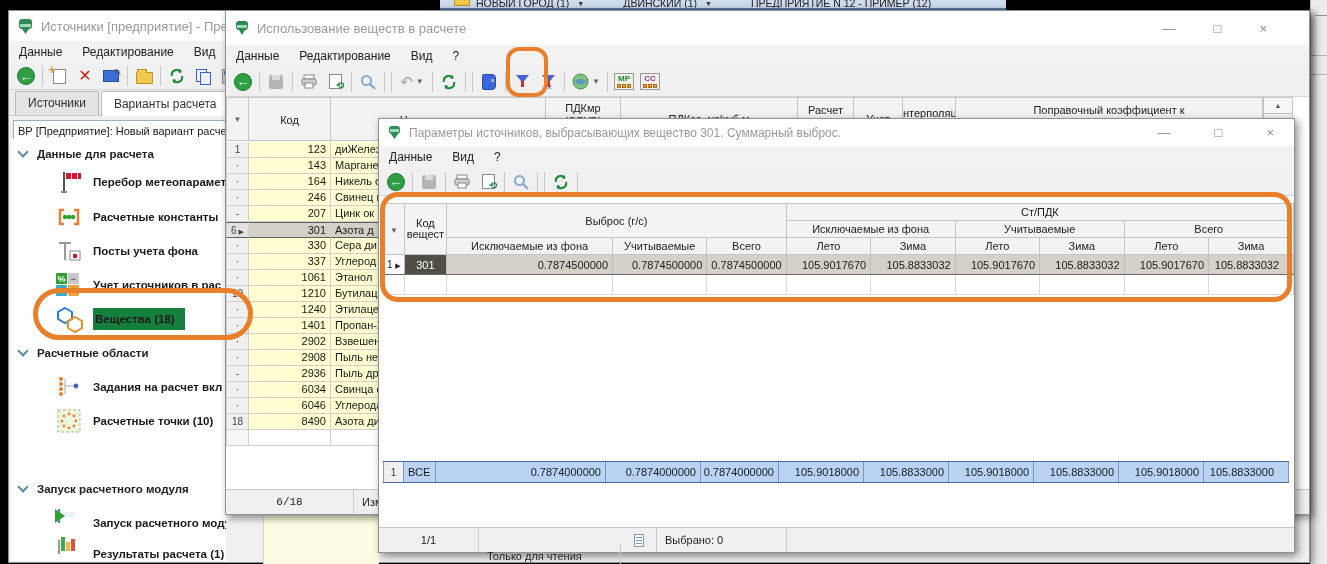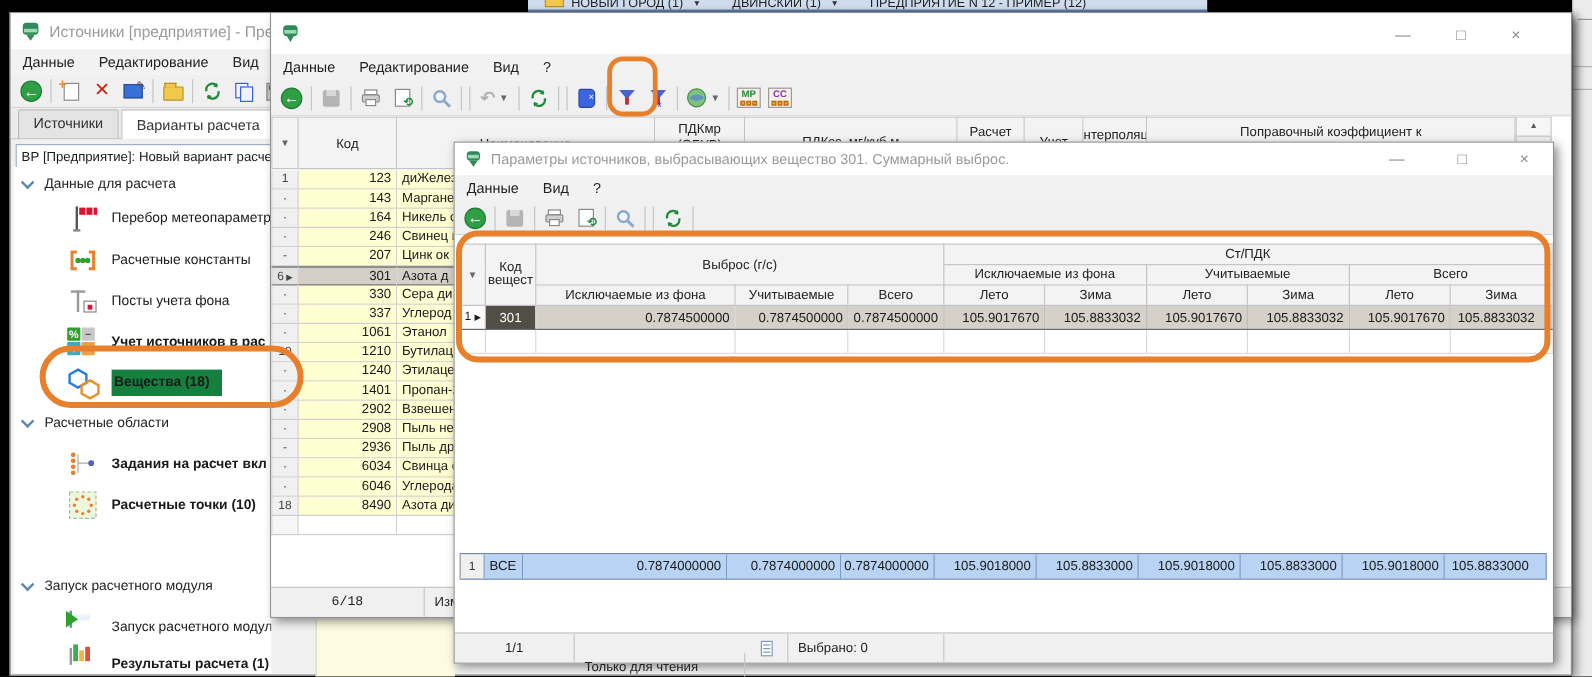--- a/index.html
+++ b/index.html
@@ -42,21 +42,21 @@
   .ic-page{width:13px;height:15px;background:#fff;border:1px solid #8a8a8a;position:relative;}
   .ic-page:after{content:"⟲";position:absolute;right:-4px;bottom:-3px;color:#1f8a3a;font-size:10px;font-weight:bold;}
   .ic-doc{width:10px;height:13px;background:#fff;border:1px solid #7a9ac0;position:relative;}
   .ic-doc:after{content:"";position:absolute;left:1px;top:2px;width:6px;height:1px;background:#7a9ac0;box-shadow:0 3px 0 #7a9ac0,0 6px 0 #7a9ac0;}
   .mpcc{width:20px;height:17px;border:1px solid #9a9a9a;background:#f4f0e8;font-size:8px;font-weight:bold;display:flex;flex-direction:column;align-items:center;line-height:8px;padding-top:1px;}
   .mpcc .cells{display:flex;gap:1px;margin-top:1px;}
   .mpcc .cells i{width:4px;height:4px;background:#f0a040;border:1px solid #b06a10;}
   .mp-t{color:#1f8a3a;} .cc-t{color:#8a3ab0;}
 
   
-  .top-strip{position:absolute;left:440px;top:0;width:566px;height:10px;background:#cfdcee;border-bottom:2px solid #5a7aa8;overflow:hidden;display:flex;align-items:flex-start;gap:26px;padding-left:36px;}
+  .top-strip{position:absolute;left:440px;top:0;width:566px;height:10px;background:#cfdcee;border-bottom:2px solid #5a7aa8;overflow:hidden;display:flex;align-items:flex-start;gap:39px;padding-left:36px;}
   .top-strip .itm{display:flex;align-items:center;gap:8px;margin-top:-3px;font-size:10.5px;color:#222;white-space:nowrap;}
   .top-strip .car{font-size:7px;color:#333;}
   .ts-folder{position:absolute;left:14px;top:-6px;width:16px;height:12px;background:#f2c94c;border:1px solid #b8922a;}
   .right-strip{position:absolute;left:1310px;top:0;width:17px;height:564px;background:#ececec;border-left:1px solid #bdbdbd;}
   .right-strip .mn{position:absolute;left:4px;top:8px;color:#8a8a8a;font-size:12px;}
   .right-strip .ln{position:absolute;left:0;width:17px;height:1px;background:#b4b4b4;}
 
   
   #main-win{left:8px;top:10px;width:1302px;height:553px;}
   #main-win .titlebar{height:30px;}
@@ -64,21 +64,21 @@
   #main-win .toolbar{height:27px;}
   .tabrow{display:flex;align-items:flex-end;height:26px;padding-left:6px;background:#ececec;border-bottom:1px solid #c8c8c8;}
   .tab{padding:4px 12px 5px;font-size:12px;border:1px solid #b8b8b8;border-bottom:none;background:#e4e4e4;color:#333;margin-right:2px;border-radius:2px 2px 0 0;}
   .tab.active{background:#fff;position:relative;top:1px;padding-top:5px;}
   .variant-combo{margin:4px 4px 0 4px;width:280px;height:21px;border:1px solid #9ab0c8;background:#fff;font-size:11px;display:flex;align-items:center;padding:0 4px;white-space:nowrap;overflow:hidden;}
   .treepanel{position:absolute;left:2px;top:128px;width:215px;height:422px;background:#fff;overflow:hidden;}
   .trow{position:absolute;left:0;width:320px;height:30px;display:flex;align-items:center;font-size:11.5px;}
   .trow.section{font-size:11.5px;color:#222;}
   .chev{width:8px;height:8px;border-left:2px solid #5a8aa8;border-bottom:2px solid #5a8aa8;transform:rotate(-45deg);margin:0 10px 4px 8px;flex:0 0 8px;}
   .trow .ticon{flex:0 0 26px;height:26px;margin-left:45px;margin-right:11px;position:relative;}
-  .trow .tlabel{white-space:nowrap;}
+  .trow .tlabel{white-space:nowrap;font-weight:bold;}
   .trow.bold .tlabel{font-weight:bold;}
   .trow.sel .tlabel{background:#15803d;padding:5px 10px 5px 2px;}
 
   
   #subst-win{left:225px;top:10px;width:1085px;height:505px;}
   #subst-win .titlebar{height:34px;}
   #subst-win .menubar{height:22px;}
   #subst-win .toolbar{height:30px;}
   .sub-content{position:absolute;left:0;top:86px;right:0;bottom:25px;background:#fff;overflow:hidden;}
   .shead{position:absolute;top:0;height:44px;background:#f3f3f3;border:1px solid #c4c4c4;border-left:none;font-size:11px;color:#222;text-align:center;overflow:hidden;}
@@ -327,20 +327,21 @@
     <div style="position:absolute;left:254px;top:505px;width:116px;height:48px;background:#fdfce2;border-left:1px solid #d8d8c0;"></div>
   </div>
 
   <div class="win" id="subst-win">
     <div class="titlebar">
       <svg width="16" height="16" style="margin-right:7px">
           <rect x="2" y="1" width="12" height="9" rx="3" fill="#2e8b57"></rect>
           <rect x="3" y="5" width="10" height="3" fill="#9fd8b4"></rect>
           <path d="M5 10 L8 15 L11 10 Z" fill="#2e8b57"></path>
         </svg>
+      <span class="title-text">Использование веществ в расчете</span>
       <div class="winbtns" style="right:42px">
         <span>—</span>
         <span>□</span>
         <span>×</span>
       </div>
     </div>
     <div class="menubar">
         <span>Данные</span>
         <span>Редактирование</span>
         <span>Вид</span>

